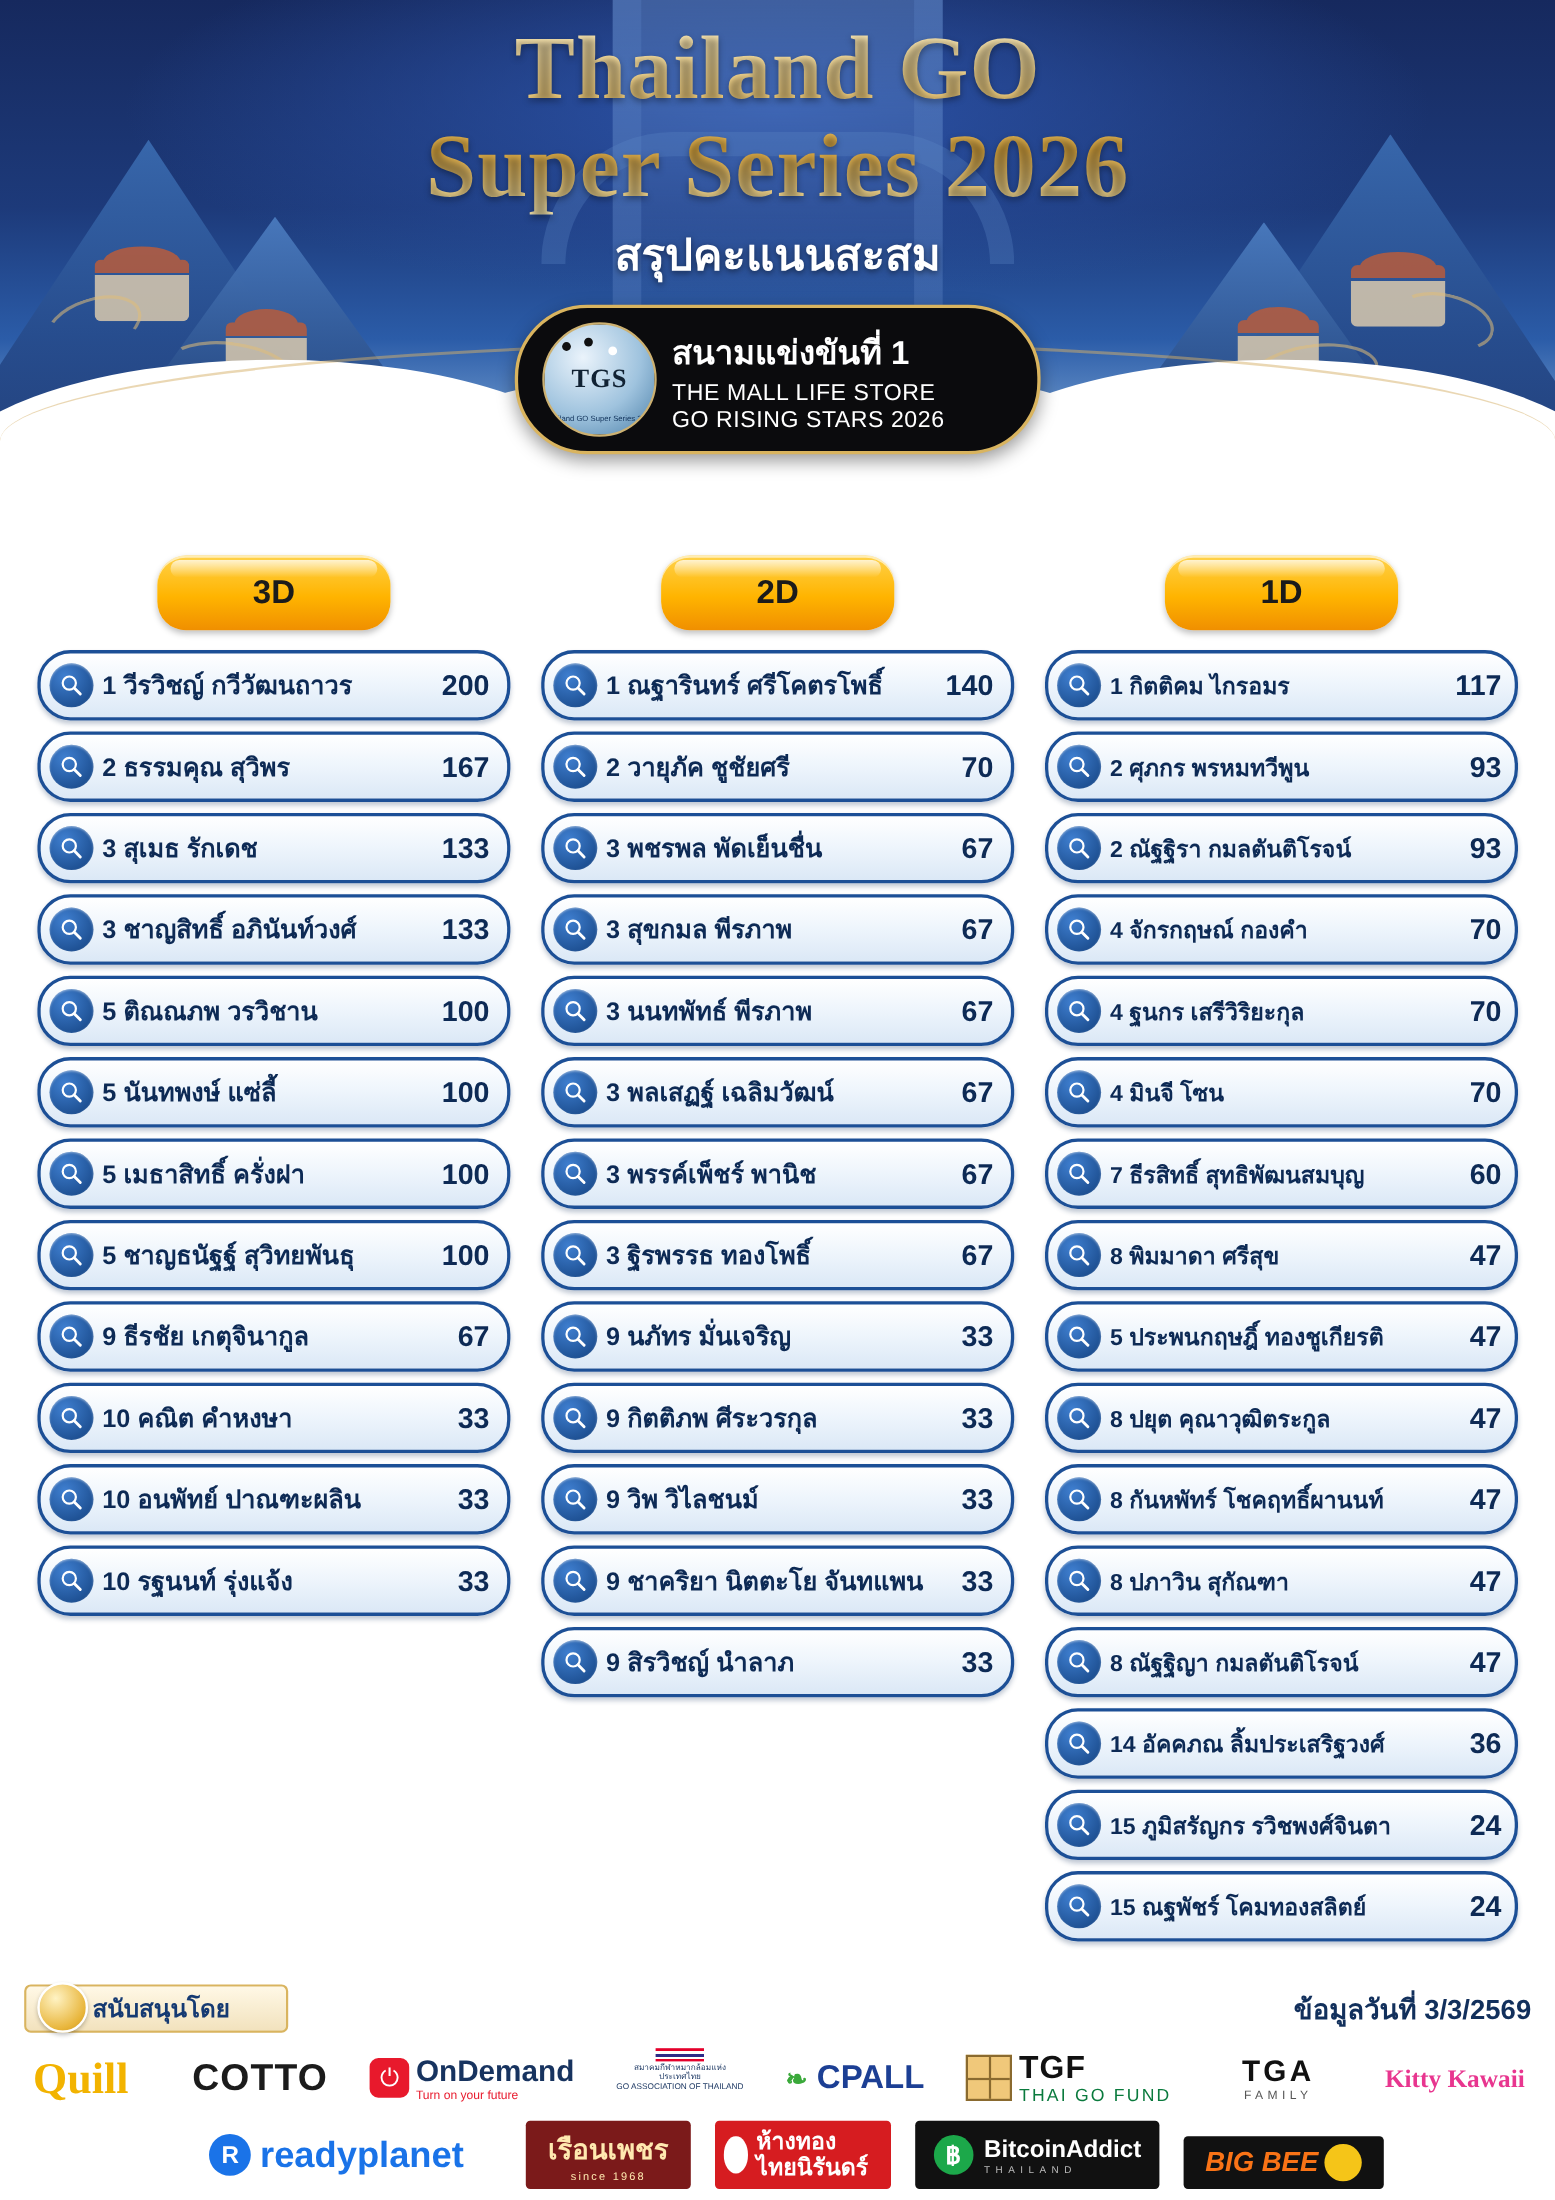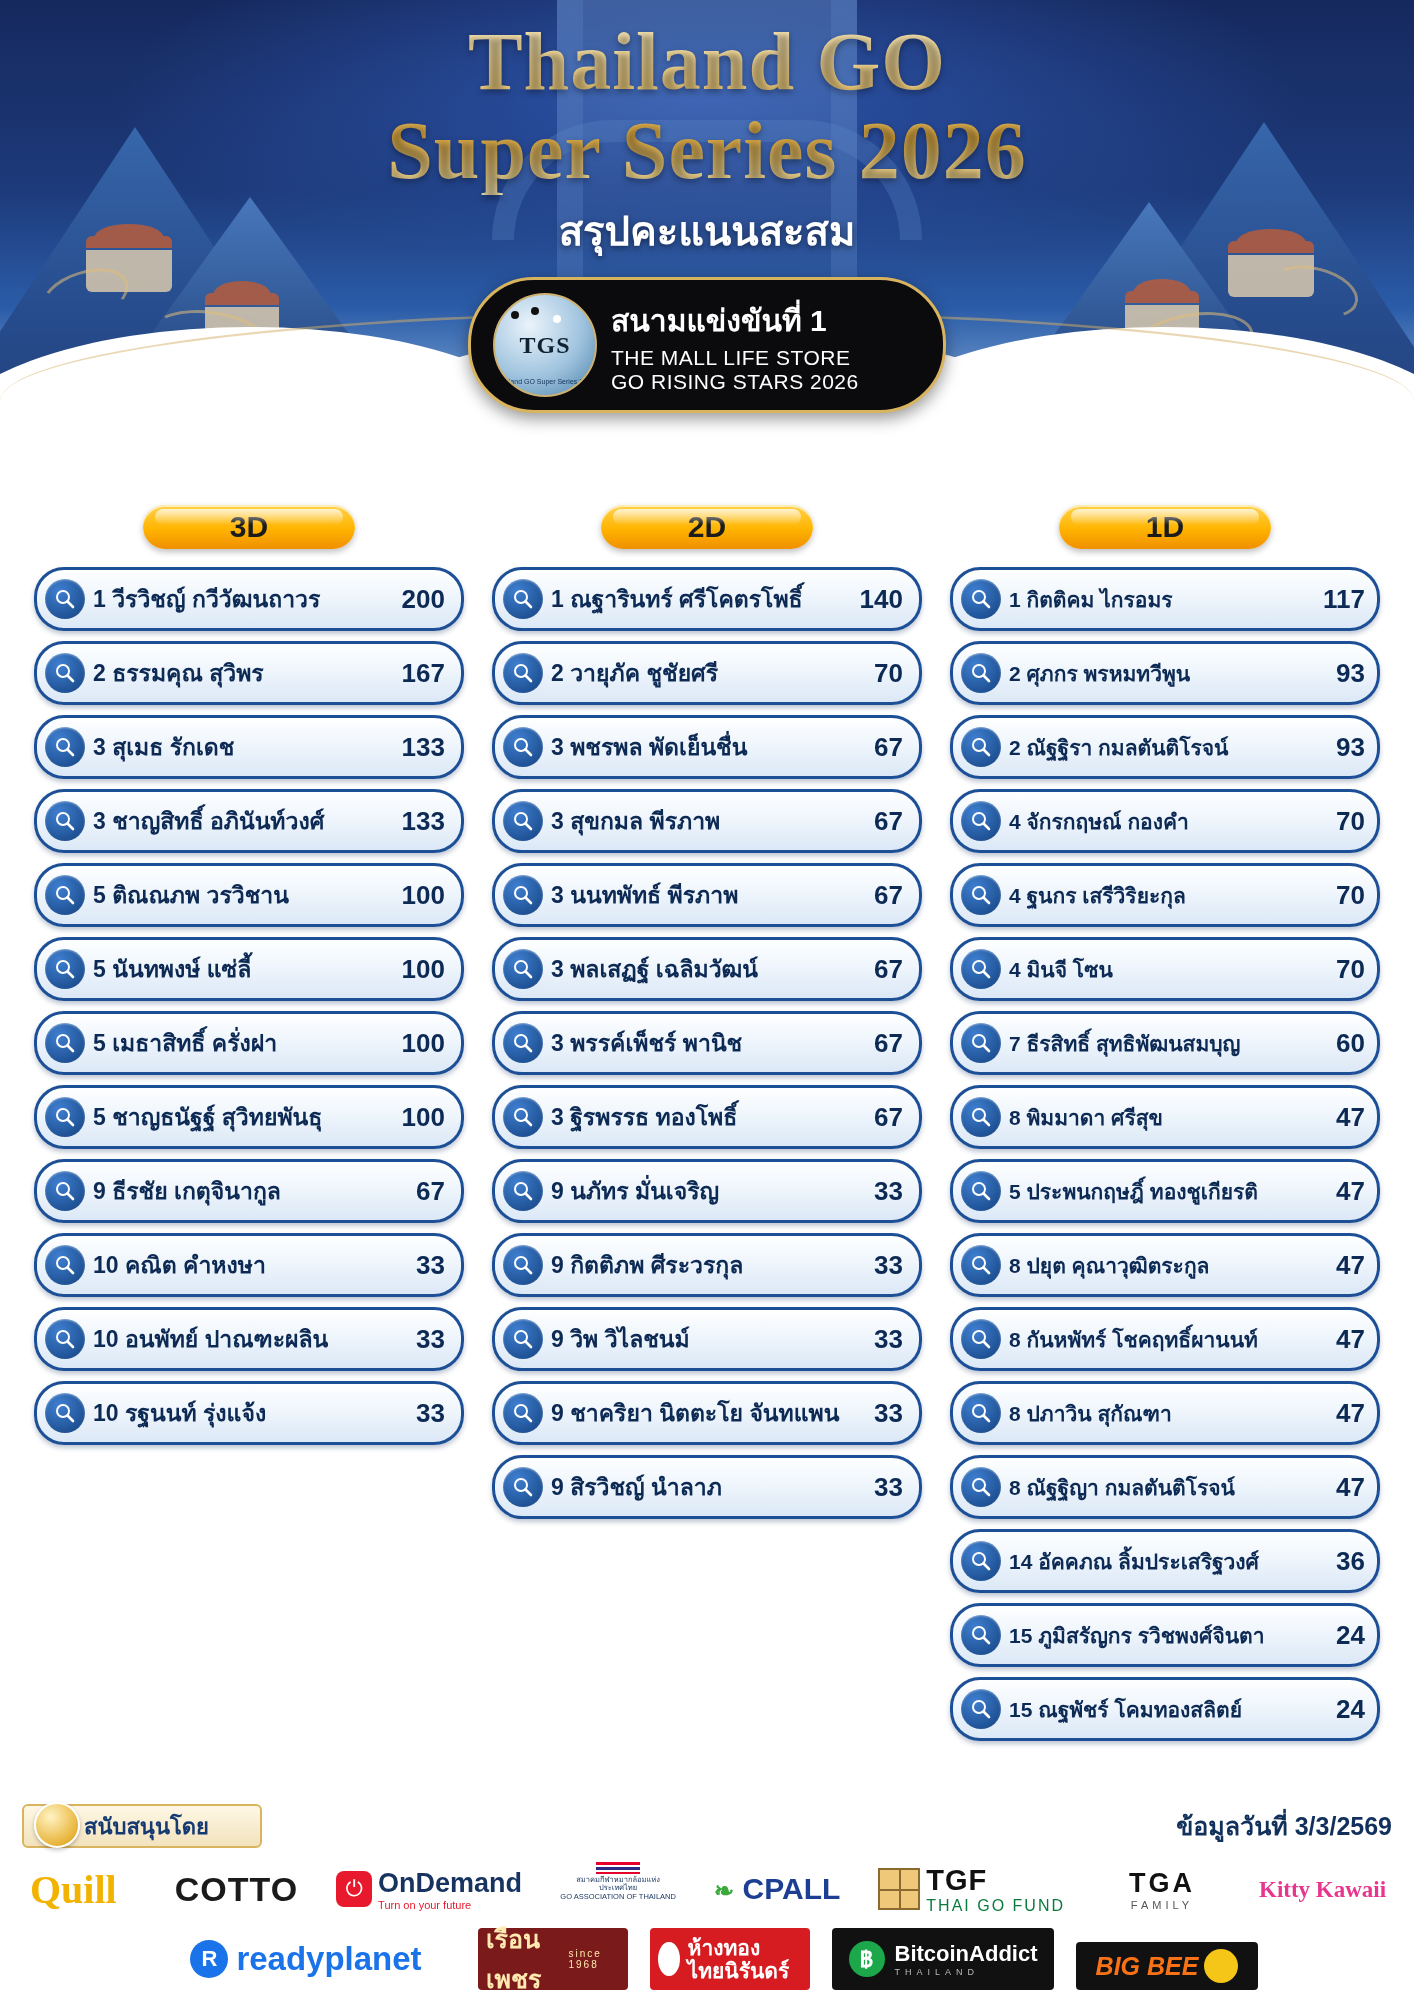--- a/index.html
+++ b/index.html
@@ -128,21 +128,21 @@
   .badge .btext .l2, .badge .btext .l3 { font-size: 21px; letter-spacing: .5px; }
 
   
   .board {
     position: relative;
     display: flex; justify-content: space-between;
     padding: 8px 34px 0 34px;
   }
   .col { width: 430px; }
   .col-head {
-    width: 212px; height: 44px; margin: 0 auto 18px;
+    width: 212px; height: 68px; margin: 0 auto 18px;
     border-radius: 26px;
     background: linear-gradient(180deg, #ffd24a 0%, #ffb400 55%, #f08f00 100%);
     box-shadow: 0 3px 6px rgba(0,0,0,.25), inset 0 2px 0 rgba(255,255,255,.6);
     display:flex; align-items:center; justify-content:center;
     font-size: 30px; font-weight: bold; color: #1b1b1b;
     position: relative; overflow: hidden;
   }
   .col-head:after{
     content:""; position:absolute; top:4px; left:12px; right:12px; height:16px;
     background: linear-gradient(180deg, rgba(255,255,255,.75), rgba(255,255,255,0));
@@ -225,21 +225,21 @@
   }
   .tga .t { font-size: 27px; font-weight:bold; color:#111; letter-spacing: 3px; }
   .tga .s { font-size: 11px; color:#555; letter-spacing: 4px; }
   .kitty { font-family:"Liberation Serif", serif; font-size: 23px; color:#e8368f; font-weight:bold; line-height:1; text-align:center;}
   .midas { display:flex; align-items:center; gap:6px; }
   .midas .inf { font-size: 38px; color:#2fb4a8; line-height:.8; }
   .midas .tt { font-size: 16px; font-weight:bold; color:#1f3b6e; letter-spacing:.5px;}
   .ready { display:flex; align-items:center; gap:8px; }
   .ready .dot { width:38px;height:38px;border-radius:50%;background:#1a73e8;color:#fff;display:flex;align-items:center;justify-content:center;font-size:22px;font-weight:bold;}
   .ready .tt { font-size: 33px; color:#1a73e8; font-weight:bold; }
-  .rrp { background:#7b1a1a; color:#ffe9b0; width: 150px; height: 62px; display:flex;flex-direction:row;align-items:center;justify-content:center;border-radius:4px;}
+  .rrp { background:#7b1a1a; color:#ffe9b0; width: 150px; height: 62px; display:flex;flex-direction:column;align-items:center;justify-content:center;border-radius:4px;}
   .rrp .t { font-size: 25px; font-weight:bold; }
   .rrp .s { font-size: 10px; letter-spacing:2px; }
   .gold { background:#d61c20; color:#fff; width: 160px; height:62px; display:flex;align-items:center;gap:8px;justify-content:center;border-radius:4px;}
   .gold .h { width:34px;height:34px;border-radius:50%;background:#fff; }
   .gold .t { font-size: 21px; font-weight:bold; line-height:1.1;}
   .btc { background:#111; color:#fff; width: 222px; height:62px; display:flex;align-items:center;gap:10px;justify-content:center;border-radius:4px;}
   .btc .c { width:36px;height:36px;border-radius:50%;background:#1ca84a;color:#fff;display:flex;align-items:center;justify-content:center;font-size:22px;font-weight:bold;}
   .btc .t { font-size: 22px; font-weight:bold; }
   .btc .s { font-size: 9px; letter-spacing: 5px; color:#bbb; }
   .bigbee { background:#111; color:#f97316; width: 182px; height:48px; display:flex;align-items:center;gap:6px;justify-content:center;border-radius:4px;font-style:italic;}

